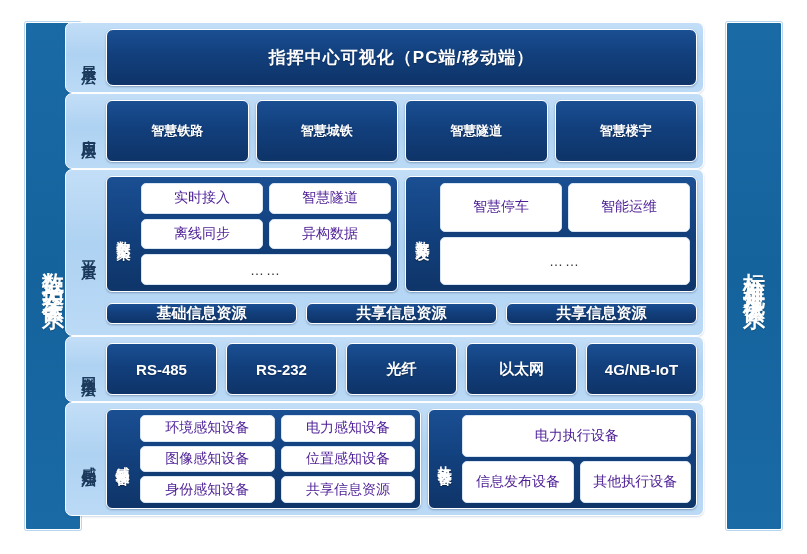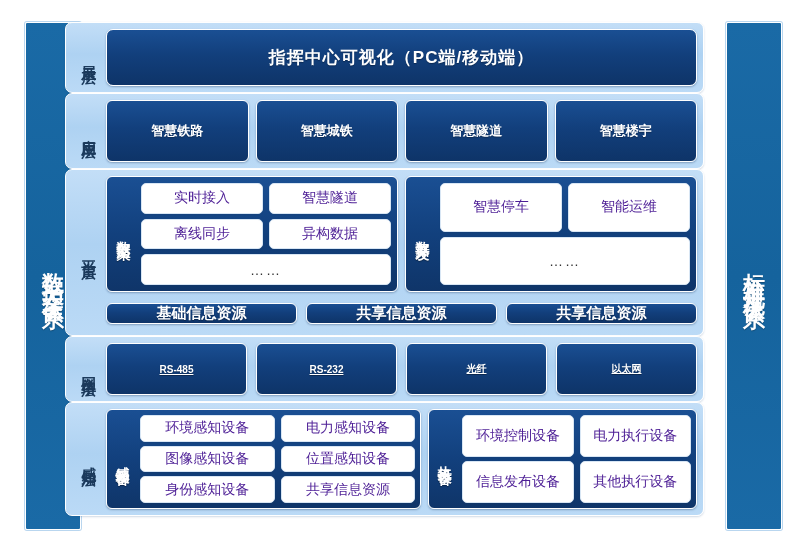--- a/index.html
+++ b/index.html
@@ -214,21 +214,21 @@
   }
   .plat-resources .chip { flex: 1 1 0; }
 
   
   .net-row {
     flex: 1 1 auto;
     display: flex;
     gap: 9px;
     min-height: 0;
   }
-  .net-row .chip { flex: 1 1 0; font-size: 10px; text-decoration: underline; }
+  .net-row .chip { flex: 1 1 0; font-size: 15px; }
 
   
   .sense-row {
     flex: 1 1 auto;
     display: flex;
     gap: 7px;
     min-height: 0;
   }
   .sense-group {
     display: flex;
@@ -351,20 +351,21 @@
     <div class="band band-network">
       <div class="band-label">
         <span>网络层</span>
       </div>
       <div class="band-body">
         <div class="net-row">
           <div class="chip">RS-485</div>
           <div class="chip">RS-232</div>
           <div class="chip">光纤</div>
           <div class="chip">以太网</div>
+          <div class="chip">4G/NB-IoT</div>
         </div>
       </div>
     </div>
 
     <div class="band band-sensing">
       <div class="band-label">
         <span>感知层</span>
       </div>
       <div class="band-body">
         <div class="sense-row">
@@ -388,21 +389,20 @@
               </div>
             </div>
           </div>
 
           <div class="sense-group sense-group-actuators">
             <div class="plat-group-label">
               <span>执行设备</span>
             </div>
             <div class="sense-grid">
               <div class="sense-grid-row">
-                <div class="wchip">环境控制设备</div>
                 <div class="wchip">电力执行设备</div>
               </div>
               <div class="sense-grid-row">
                 <div class="wchip">信息发布设备</div>
                 <div class="wchip">其他执行设备</div>
               </div>
             </div>
           </div>
 
         </div>

